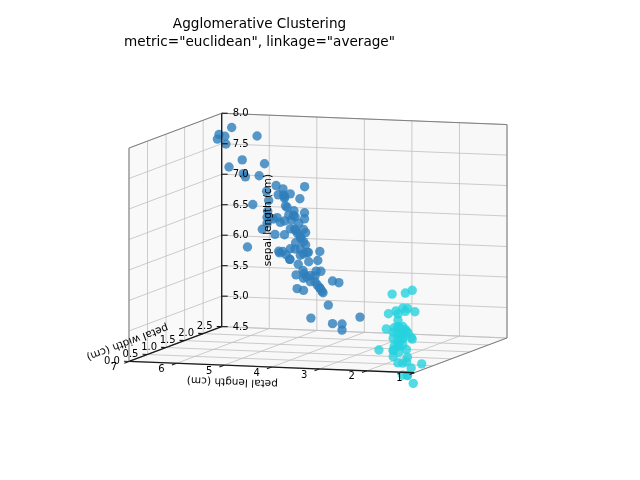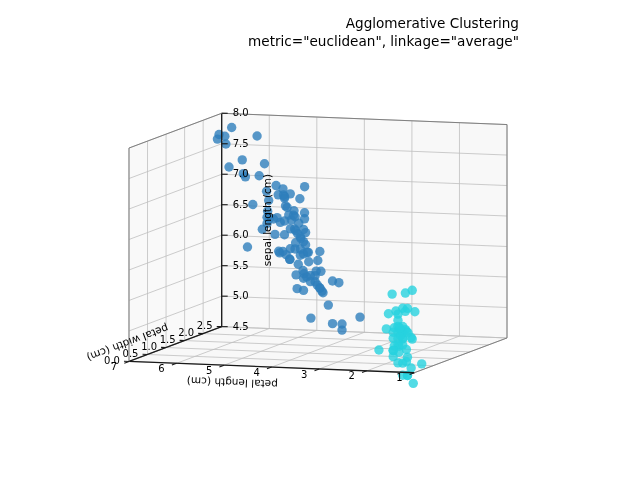--- a/index.html
+++ b/index.html
@@ -17,21 +17,21 @@
     position: relative;
     width: 640px;
     height: 480px;
     background: #ffffff;
   }
   #title-block {
     position: absolute;
     left: 0;
     top: 14px;
     width: 519px;
-    text-align: right;
+    text-align: center;
     color: #000000;
     font-size: 13.6px;
     line-height: 1.35;
     font-family: "DejaVu Sans", sans-serif;
   }
   #title-line-1, #title-line-2 {
     display: block;
     white-space: pre;
   }
   #plot-svg {

